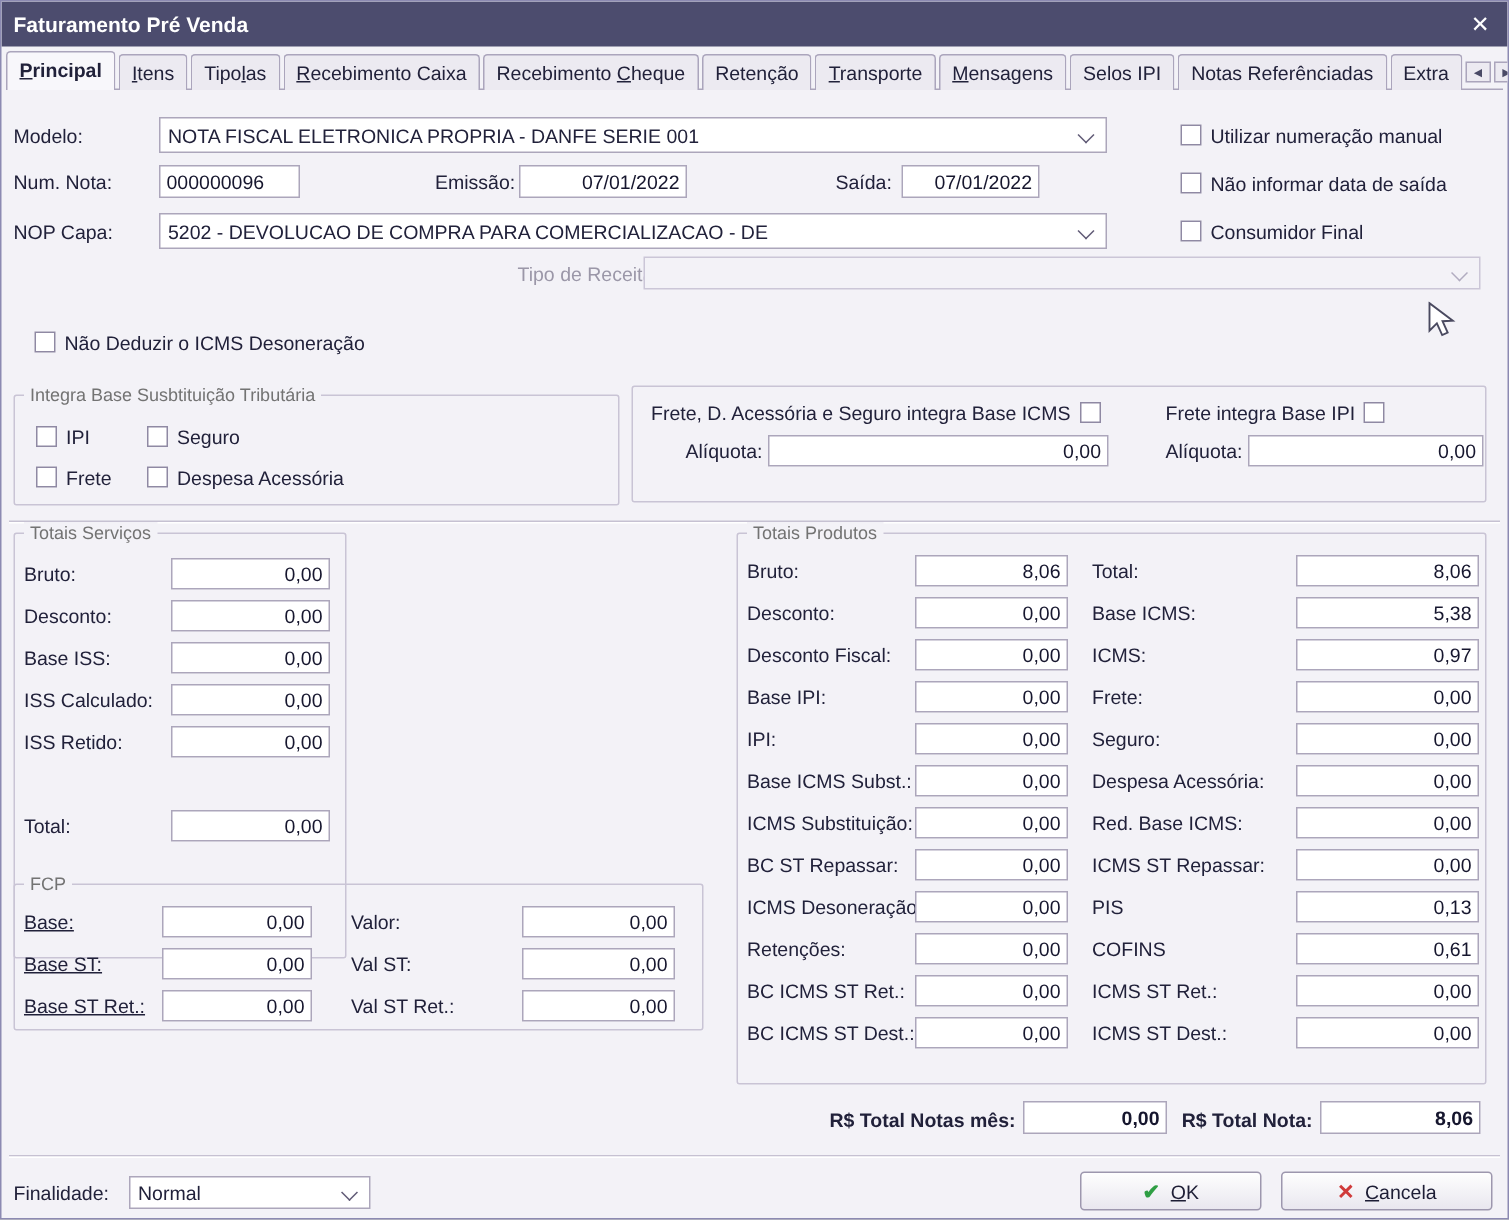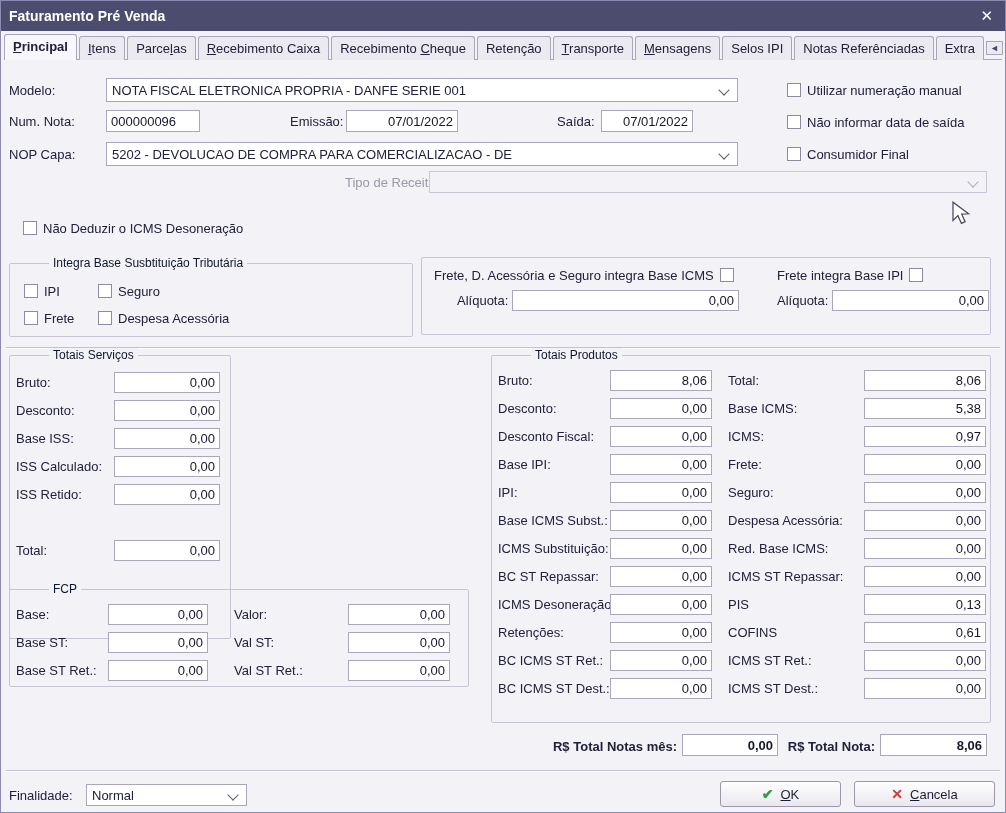--- a/index.html
+++ b/index.html
@@ -56,36 +56,36 @@
   }
   .combo.disabled { background:#f3f2f7; color:#9b97a8; border-color:#cbc6d7; }
   .combo.disabled .chev { border-color:#b1acc0; }
 
   .check { position:absolute; display:flex; align-items:center; gap:6px; height:16px; white-space:nowrap; cursor:default; }
   .cb { width:14px; height:14px; min-width:14px; background:#fff; border:1px solid #8f89a3; display:inline-block; }
 
   .group { position:absolute; border:1px solid #c9c4d5; border-radius:2px; }
   .gtitle {
     position:absolute; top:-8px; left:6px; background:#f3f2f7;
-    padding:0 4px; font-size:12px; color:#0f172a; white-space:nowrap;margin-left:33px;
+    padding:0 4px; font-size:12px; color:#737373; white-space:nowrap;
   }
   .hr { position:absolute; left:5px; right:5px; height:2px;
         border-top:1px solid #c6c1d2; border-bottom:1px solid #ffffff; }
 
   .col { position:absolute; display:flex; flex-direction:column; gap:7px; }
   .frow { display:flex; align-items:center; }
   .frow .rl { white-space:nowrap; font-size:13px; }
   .frow input {
     height:21px; border:1px solid #aca6bb; background:#fff; text-align:right;
     padding:0 4px; font-size:13px; font-family:inherit; outline:none; color:#16162e;
   }
   .sv .rl { width:98px; } .sv input { width:106px; }
   .tp-l .rl { width:112px; } .tp-l input { width:102px; }
   .tp-r .rl { width:136px; } .tp-r input { width:122px; }
-  .fcp-row .rl1 { width:92px; } .fcp-row .w1 { width:100px; }
+  .fcp-row .rl1 { width:92px;text-decoration:underline; } .fcp-row .w1 { width:100px; }
   .fcp-row .rl2 { width:114px; margin-left:26px; } .fcp-row .w2 { width:102px; }
 
   .btn {
     position:absolute; display:flex; align-items:center; justify-content:center; gap:7px;
     background:linear-gradient(#fefefe,#e9e7ef); border:1px solid #9d97ae; border-radius:3px;
     font-size:13px; color:#1d1d35; cursor:default;
   }
   .btn .ic { font-size:14px; font-weight:bold; }
   .btn.ok .ic { color:#2f9e44; }
   .btn.cancel .ic { color:#d03a3a; }
@@ -98,21 +98,21 @@
 <div class="window">
 
   <div class="titlebar">
     <span>Faturamento Pré Venda</span>
     <span class="close">✕</span>
   </div>
 
   <div class="tabbar">
     <div class="tab active"><span></span><span class="u">P</span><span>rincipal</span></div>
     <div class="tab"><span></span><span class="u">I</span><span>tens</span></div>
-    <div class="tab"><span>Parce</span><span class="u">l</span><span>as</span></div>
+    <div class="tab"><span>Tipo</span><span class="u">l</span><span>as</span></div>
     <div class="tab"><span></span><span class="u">R</span><span>ecebimento Caixa</span></div>
     <div class="tab"><span>Recebimento </span><span class="u">C</span><span>heque</span></div>
     <div class="tab"><span>Retenção</span><span class="u"></span><span></span></div>
     <div class="tab"><span></span><span class="u">T</span><span>ransporte</span></div>
     <div class="tab"><span></span><span class="u">M</span><span>ensagens</span></div>
     <div class="tab"><span>Selos IPI</span><span class="u"></span><span></span></div>
     <div class="tab"><span>Notas Referênciadas</span><span class="u"></span><span></span></div>
     <div class="tab"><span>Extra</span><span class="u"></span><span></span></div>
     <div class="tabscroll">
       <span>◄</span>

